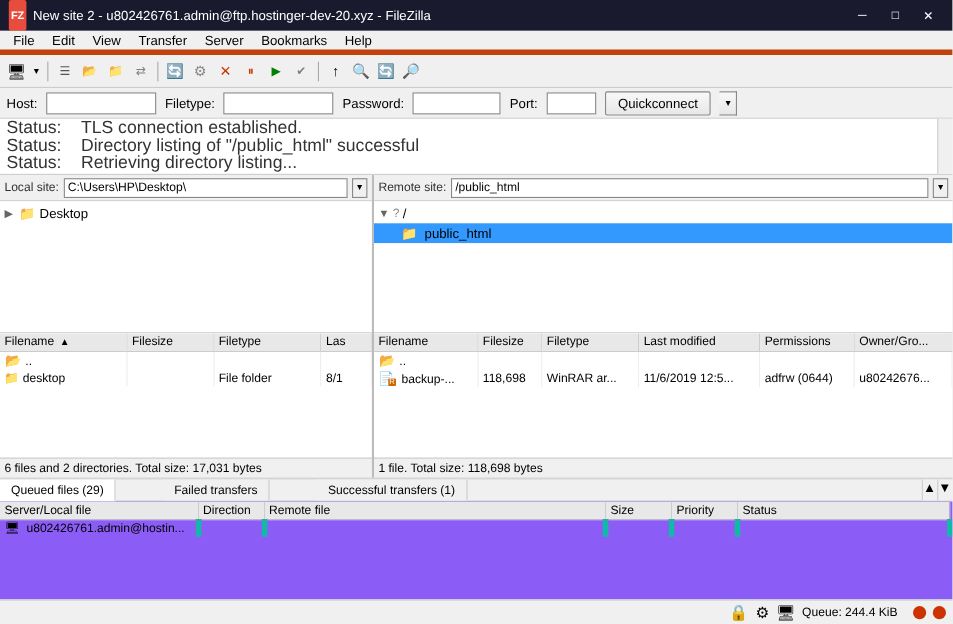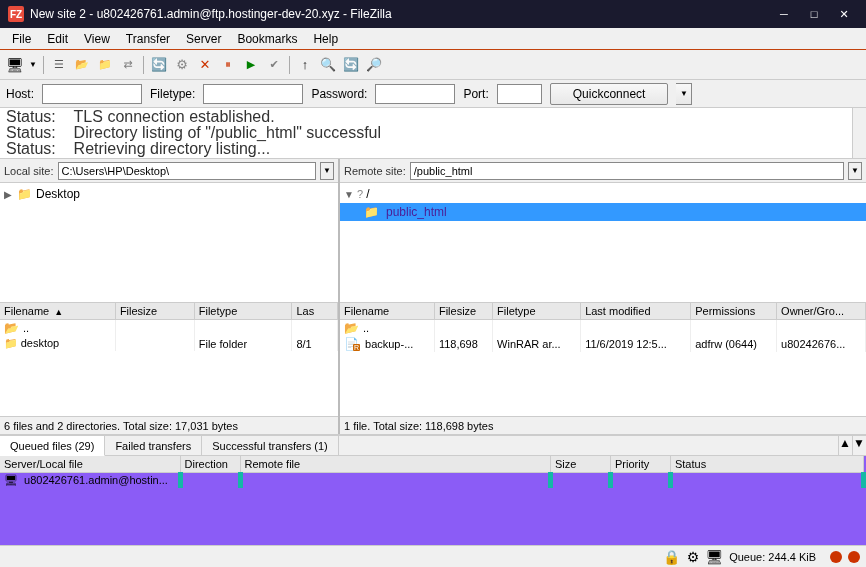--- a/index.html
+++ b/index.html
@@ -25,21 +25,21 @@
       flex-shrink: 0;
     }
     .title-bar-left {
       display: flex;
       align-items: center;
       gap: 6px;
       font-size: 12px;
     }
     .title-bar-icon {
       width: 16px;
-      height: 16px;
+      height: 28px;
       background: #e74c3c;
       border-radius: 2px;
       display: flex;
       align-items: center;
       justify-content: center;
       font-size: 10px;
       color: white;
       font-weight: bold;
     }
     .title-bar-controls {
@@ -59,21 +59,21 @@
       font-size: 11px;
     }
 
     
     .menu-bar {
       background: #f0f0f0;
       height: 22px;
       display: flex;
       align-items: center;
       padding: 0 4px;
-      border-bottom: 1px solid #c2410c;
+      border-bottom: 5px solid #c2410c;
       flex-shrink: 0;
     }
     .menu-item {
       padding: 2px 8px;
       cursor: pointer;
       font-size: 12px;
     }
 
     
     .toolbar {
@@ -128,21 +128,21 @@
       font-size: 12px;
     }
     .address-input.host { width: 100px; }
     .address-input.username { width: 100px; }
     .address-input.password { width: 80px; }
     .address-input.port { width: 45px; }
     .quickconnect-btn {
       height: 22px;
       background: linear-gradient(to bottom, #f8f8f8, #e8e8e8);
       border: 1px solid #888;
-      padding: 0 22px;
+      padding: 0 11px;
       cursor: pointer;
       font-size: 12px;
       border-radius: 2px;
     }
     .quickconnect-dropdown {
       width: 16px;
       height: 22px;
       background: linear-gradient(to bottom, #f8f8f8, #e8e8e8);
       border: 1px solid #888;
       border-left: none;
@@ -325,20 +325,21 @@
       cursor: pointer;
     }
     .transfer-table td {
       padding: 1px 4px;
       border-right: 5px solid #14b8a6;
       font-size: 11px;
     }
     .transfer-tabs {
       display: flex;
       align-items: stretch;
+      gap: 43px;
     }
     .transfer-tab {
       padding: 2px 10px;
       border-right: 1px solid #ccc;
       cursor: pointer;
       font-size: 11px;
       display: flex;
       align-items: center;
       background: #f0f0f0;
     }
@@ -525,21 +526,21 @@
       <div class="panel-main">
 
         <div class="panel-tree" style="height:80px;">
           <div class="tree-item">
             <span class="tree-expand">▼</span>
             <span style="font-size:11px; margin-right:3px; color:#888;">?</span>
             <span>/</span>
           </div>
           <div class="tree-item selected" style="padding-left:24px;">
             <span class="tree-icon" style="color:#f0c060;">📁</span>
-            <span style="background:#3399ff; color:#4c1d95; padding: 0 3px;">public_html</span>
+            <span style="background:#3399ff; color:#000000; padding: 0 3px;">public_html</span>
           </div>
         </div>
 
         <div class="panel-file-list">
           <table class="file-table">
             <thead>
               <tr>
                 <th>Filename</th>
                 <th>Filesize</th>
                 <th>Filetype</th>

